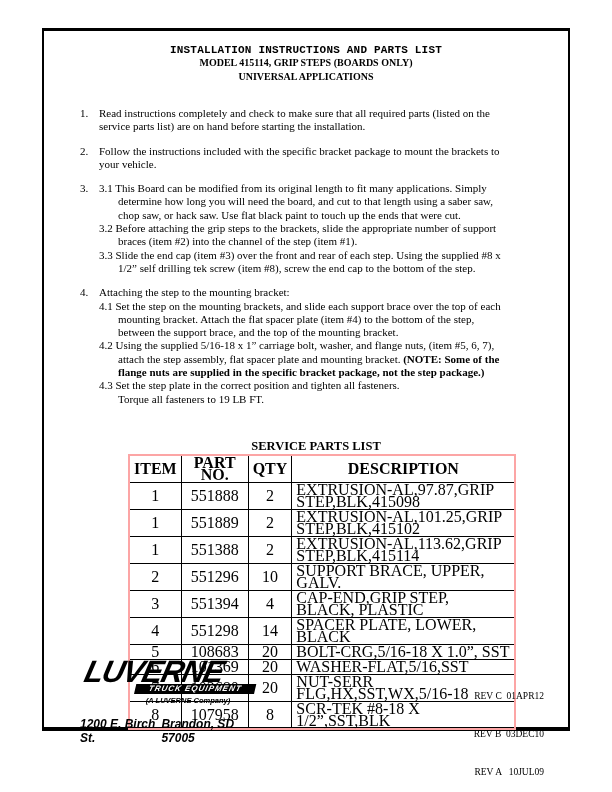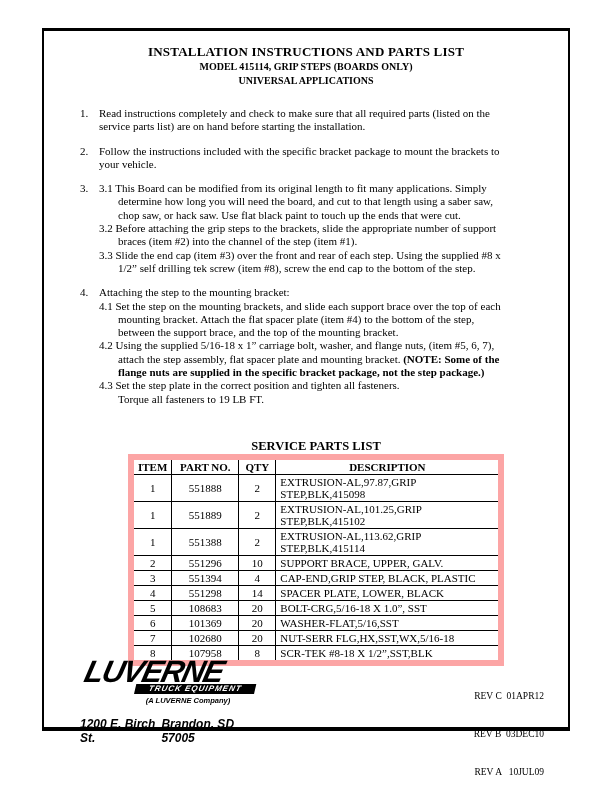--- a/index.html
+++ b/index.html
@@ -8,32 +8,32 @@
     font-family:"Liberation Serif","DejaVu Serif",serif;
     position:relative; overflow:hidden;
   }
   .frame {
     position:absolute; left:42px; top:28px; width:528px; height:703px;
     box-sizing:border-box; background:#fff;
     border:2px solid #000; border-top-width:3px; border-bottom-width:4px;
   }
   
   .title-block { position:absolute; top:13px; left:0; width:100%; text-align:center; }
-  .doc-title { font-size:13px; font-weight:bold; letter-spacing:0.2px; }
+  .doc-title { font-size:11px; font-weight:bold; letter-spacing:0.2px;font-family:Liberation Mono, monospace; }
   .doc-sub { font-size:10px; line-height:13.5px;font-weight:bold; }
   
   .instructions { position:absolute; top:76px; left:36px; right:10px; font-size:11px; line-height:13.3px; }
   .item { display:flex; margin-bottom:11px; }
   .item-num { width:19px; flex:none; }
   .item-body { flex:1; }
   .ml { white-space:pre-wrap; }
   .sub { padding-left:19px; text-indent:-19px; margin:0; }
   
   .parts-title { position:absolute; top:408px; left:10px; width:100%; text-align:center; font-weight:bold; font-size:12.5px; }
-  table.parts { position:absolute; top:423px; left:84px; border-collapse:collapse; border:6px solid #fca5a5; font-size:11px; }
+  table.parts { position:absolute; top:423px; left:84px; border-collapse:collapse; border:2px solid #fca5a5; font-size:16px; }
   table.parts th, table.parts td { border:1px solid #000; padding:1px 4px; height:12px; line-height:12px; }
   table.parts th { font-weight:bold; text-align:center; }
   td.c { text-align:center; }
   .col-item { width:29px; } .col-part { width:58px; } .col-qty { width:28px; } .col-desc { width:214px; }
   
   .logo-block { position:absolute; left:36px; top:626px; width:176px; }
   .logo-skew { transform:skewX(-13deg); transform-origin:bottom left; }
   .logo-word {
     font-family:"Liberation Sans","DejaVu Sans",sans-serif; font-weight:bold; font-style:italic;
     font-size:31px; line-height:30px; letter-spacing:-1.5px;

